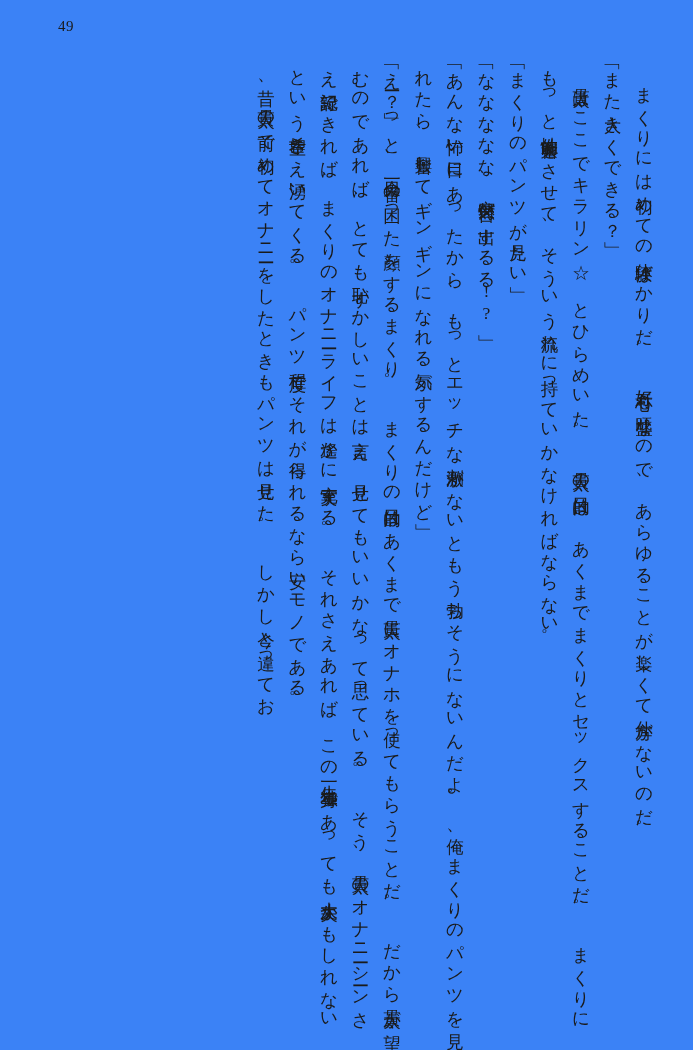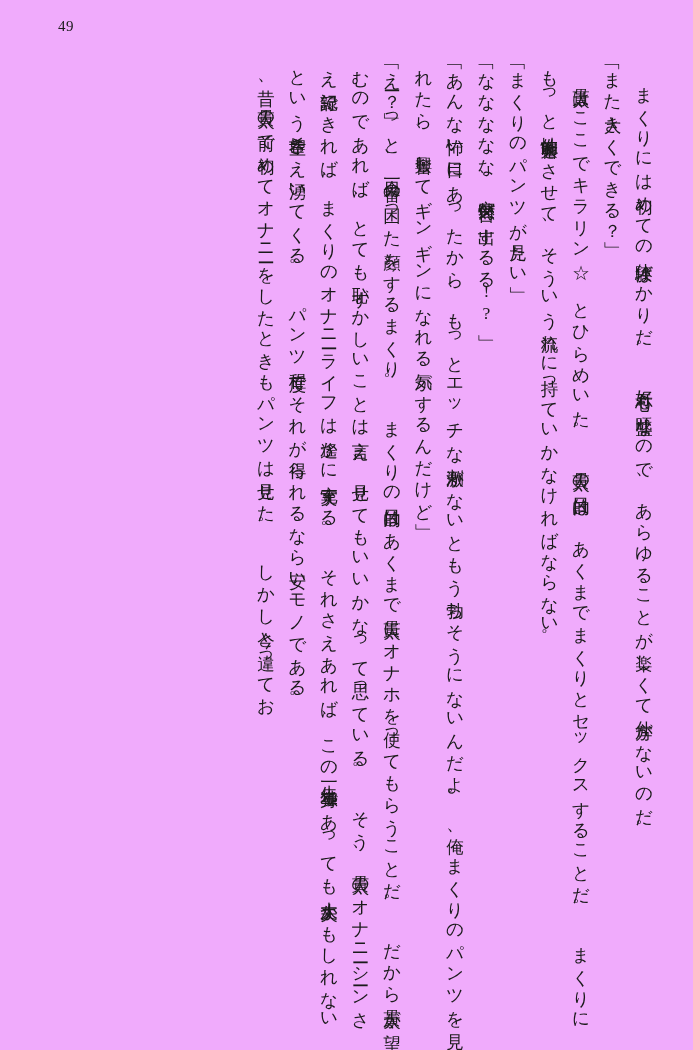--- a/index.html
+++ b/index.html
@@ -8,21 +8,21 @@
     background: #ffffff;
   }
   body {
     font-family: "Liberation Serif", "DejaVu Serif", serif;
     color: #1a1a1a;
   }
   .page {
     position: relative;
     width: 693px;
     height: 1050px;
-    background: #f0abfc;
+    background: #3b82f6;
     overflow: hidden;
     box-sizing: border-box;
   }
   .page-number {
     position: absolute;
     top: 18px;
     left: 58px;
     font-size: 15px;
     font-family: "Liberation Serif", "DejaVu Serif", serif;
     color: #1a1a1a;

